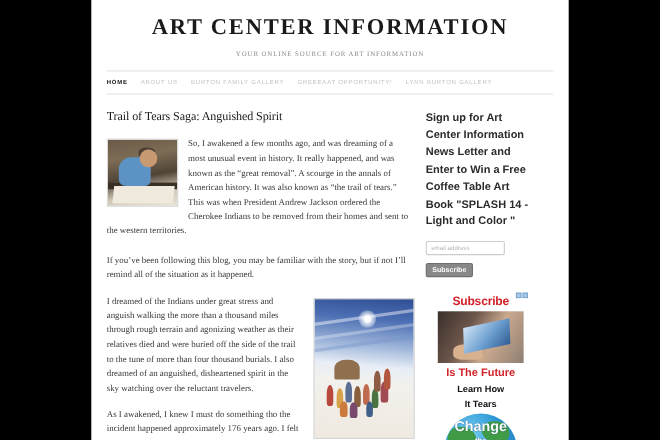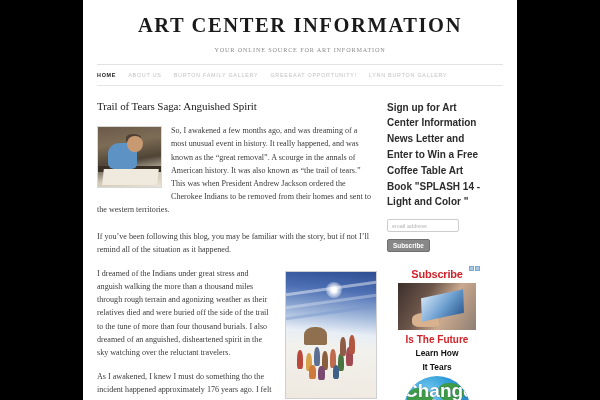--- a/index.html
+++ b/index.html
@@ -362,21 +362,21 @@
   .ad-globe .l3 { left: 22%; top: 62%; width: 52%; height: 32%; }
   .ad-globe .gtext {
     position: absolute;
     left: 0; right: 0; top: 8%;
     font-family: "Liberation Sans", sans-serif;
     font-weight: bold;
     color: #ffffff;
     line-height: 1.04;
     text-shadow: 0 0 1px #14466e;
   }
-  .ad-globe .g1 { font-size: 19px; }
+  .ad-globe .g1 { font-size: 13px; }
   .ad-globe .g2 { font-size: 7px; }
   .ad-globe .g3 { font-size: 14px; }
   .ad-footer {
     font-family: "Liberation Sans", sans-serif;
     font-size: 8.4px;
     font-weight: bold;
     color: #111111;
     margin-top: 4px;
   }
 </style>

